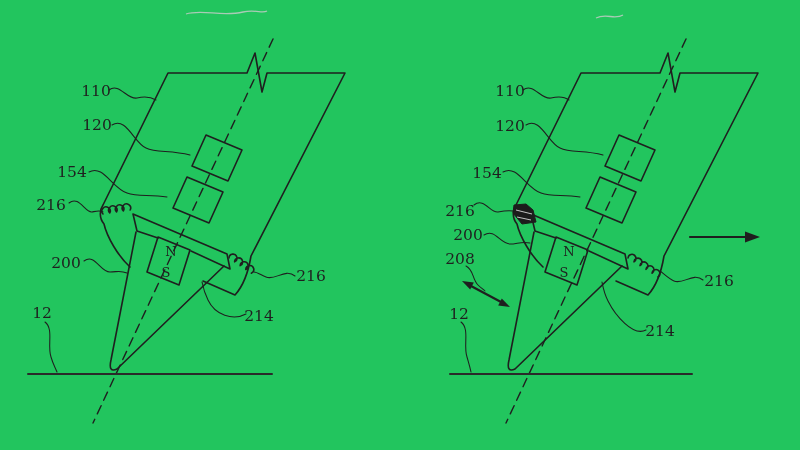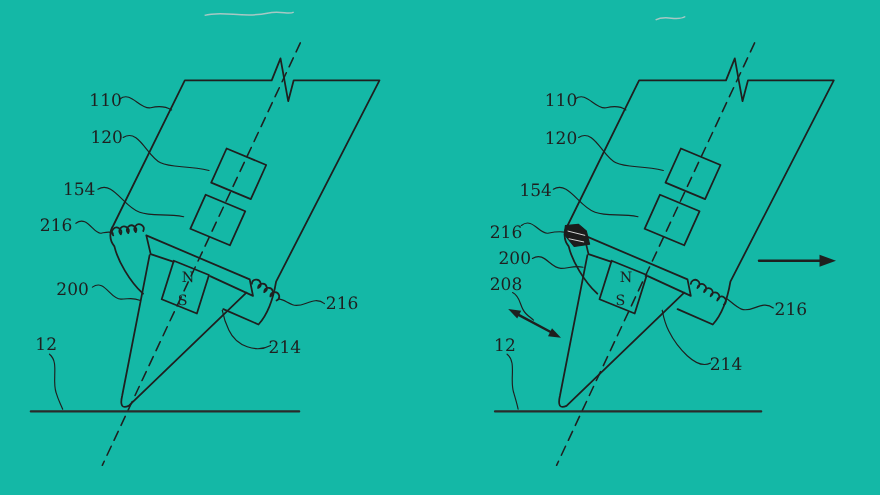--- a/index.html
+++ b/index.html
@@ -1,16 +1,16 @@
 <!DOCTYPE html>
 <html><head>
 <meta charset="utf-8">
 <style>
   html, body { margin: 0; padding: 0; background: #ffffff; }
-  .canvas-wrap { width: 800px; height: 450px; background: #14b8a6; overflow: hidden; }
+  .canvas-wrap { width: 800px; height: 450px; background: #22c55e; overflow: hidden; }
   svg { display: block; }
 
   .stroke { fill: none; stroke: #1f1f1f; stroke-width: 1.6; stroke-linecap: round; stroke-linejoin: round; }
   .thin   { stroke-width: 1.05; }
   .axis   { stroke-dasharray: 9 6; stroke-width: 1.4; }
   .surface{ stroke-width: 2; stroke: #2a2a2a; }
   .shaft  { stroke-width: 2.2; }
   .fillink{ fill: #1f1f1f; stroke: none; }
   .blob   { fill: #1c1c1c; stroke: #1c1c1c; stroke-width: 1; stroke-linejoin: round; }
   .blobtex{ stroke: #ededed; stroke-width: 0.8; fill: none; }

